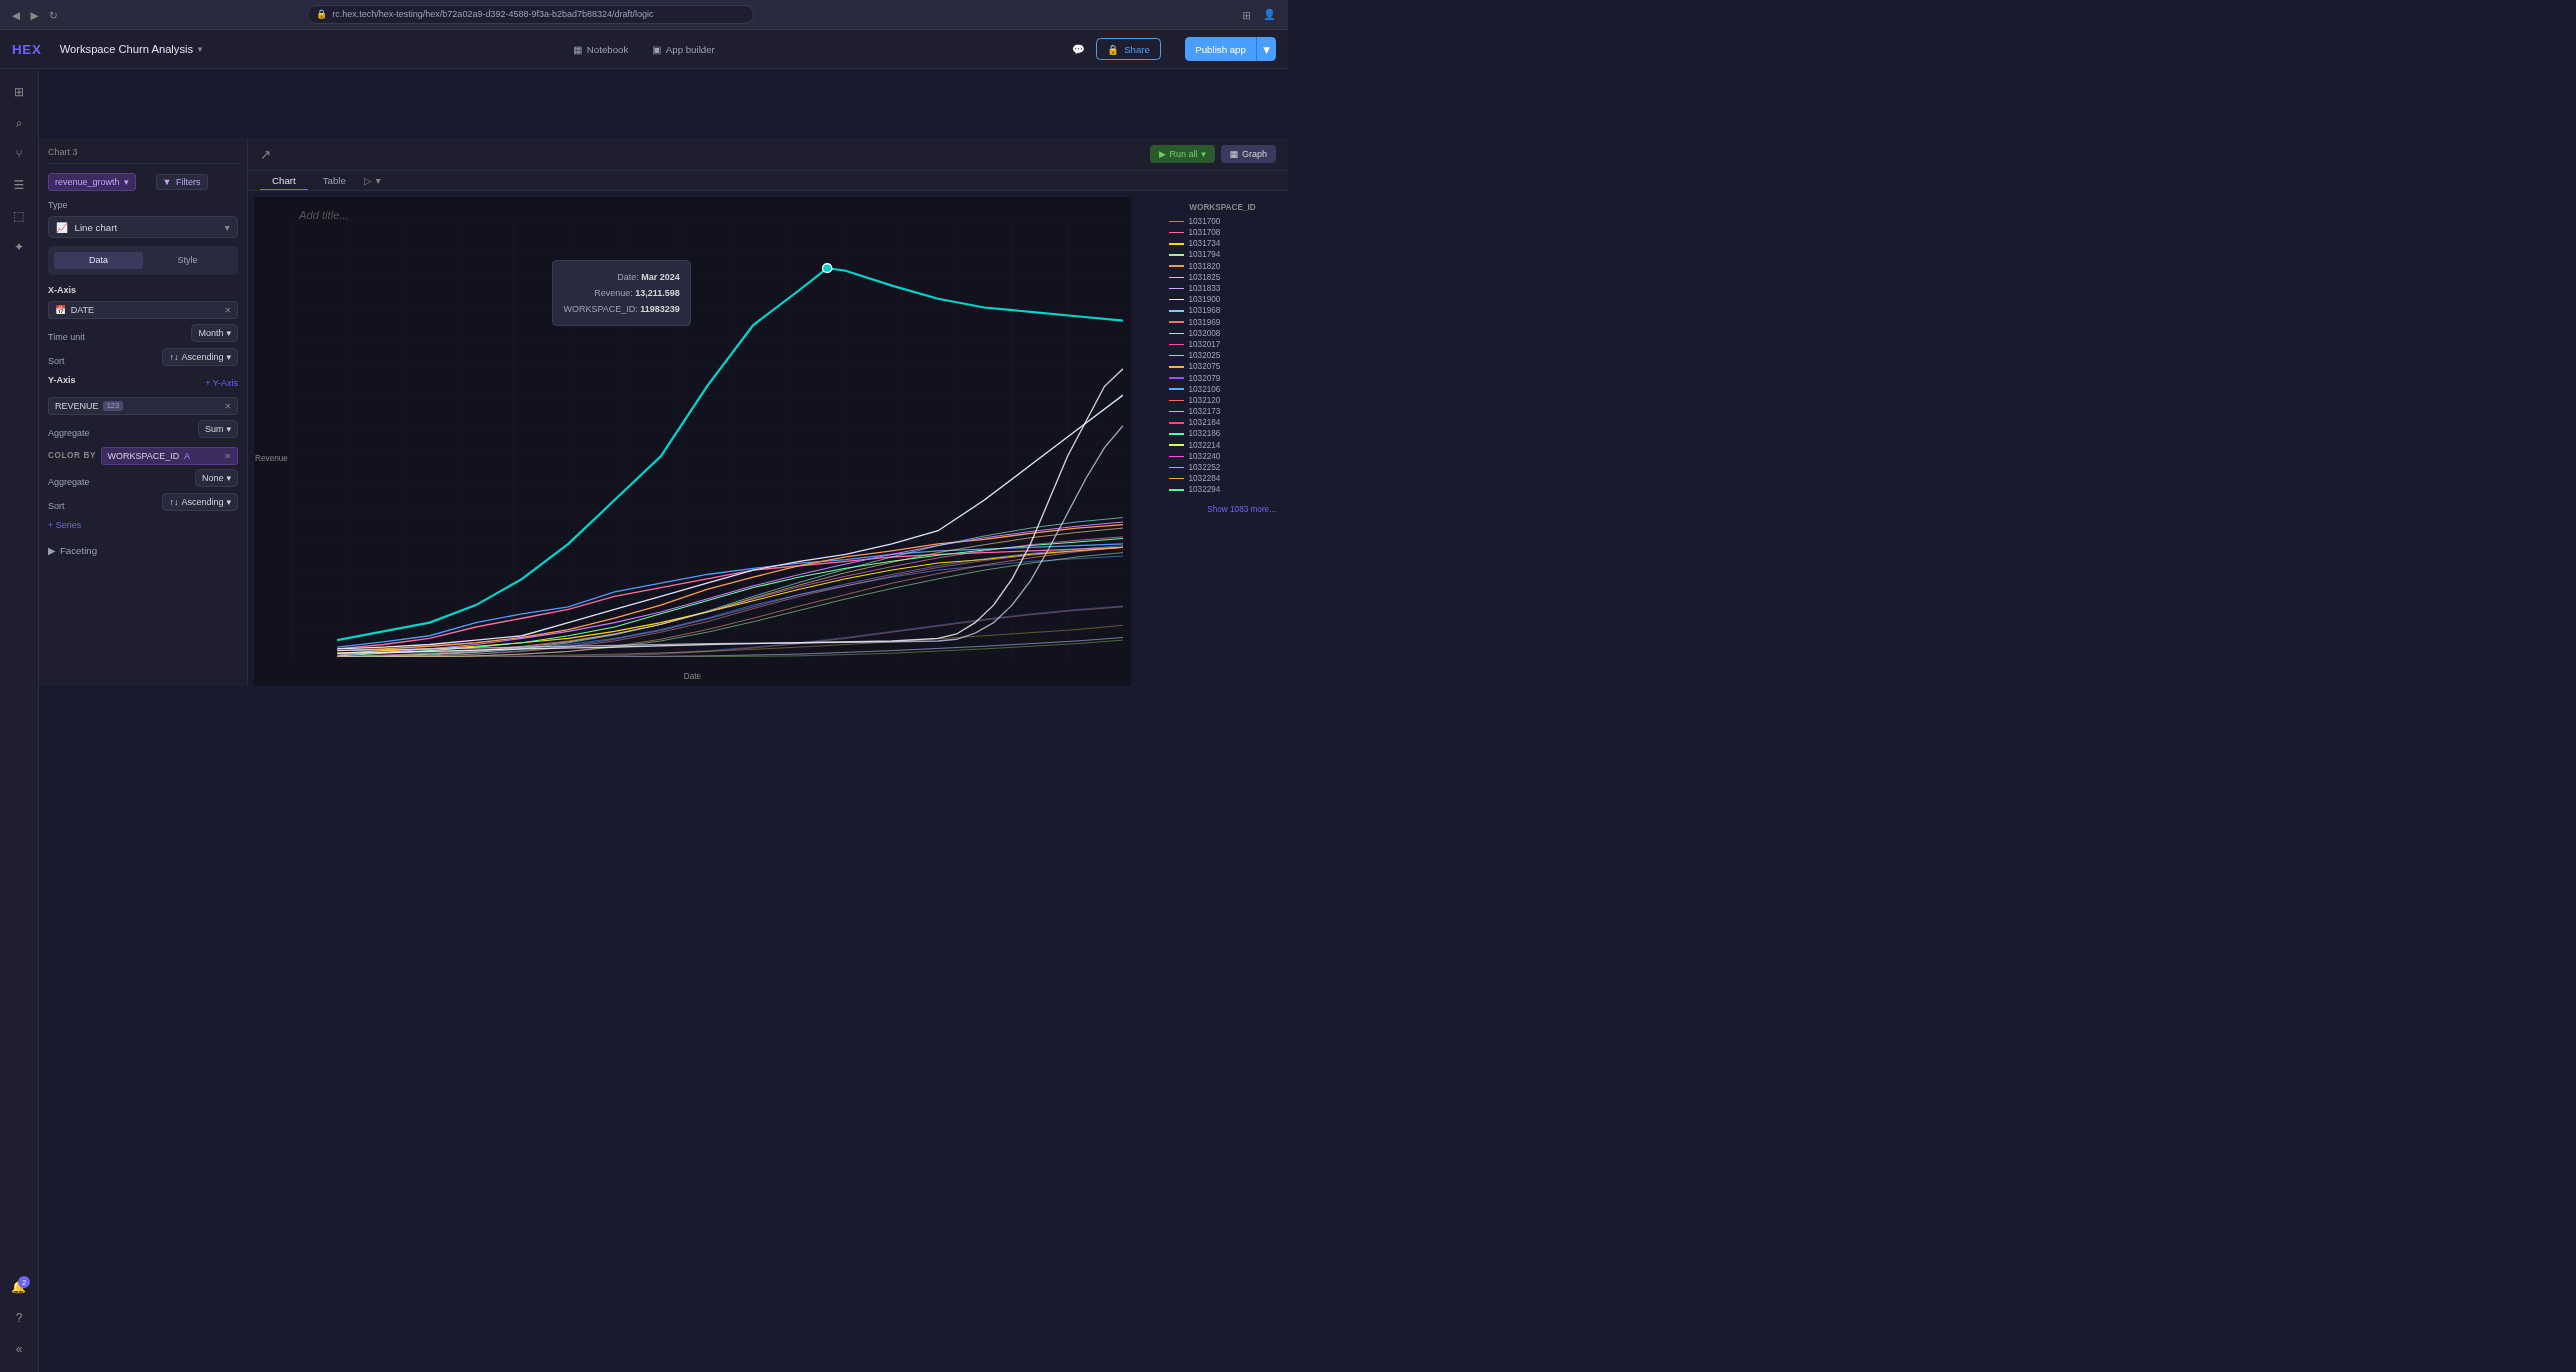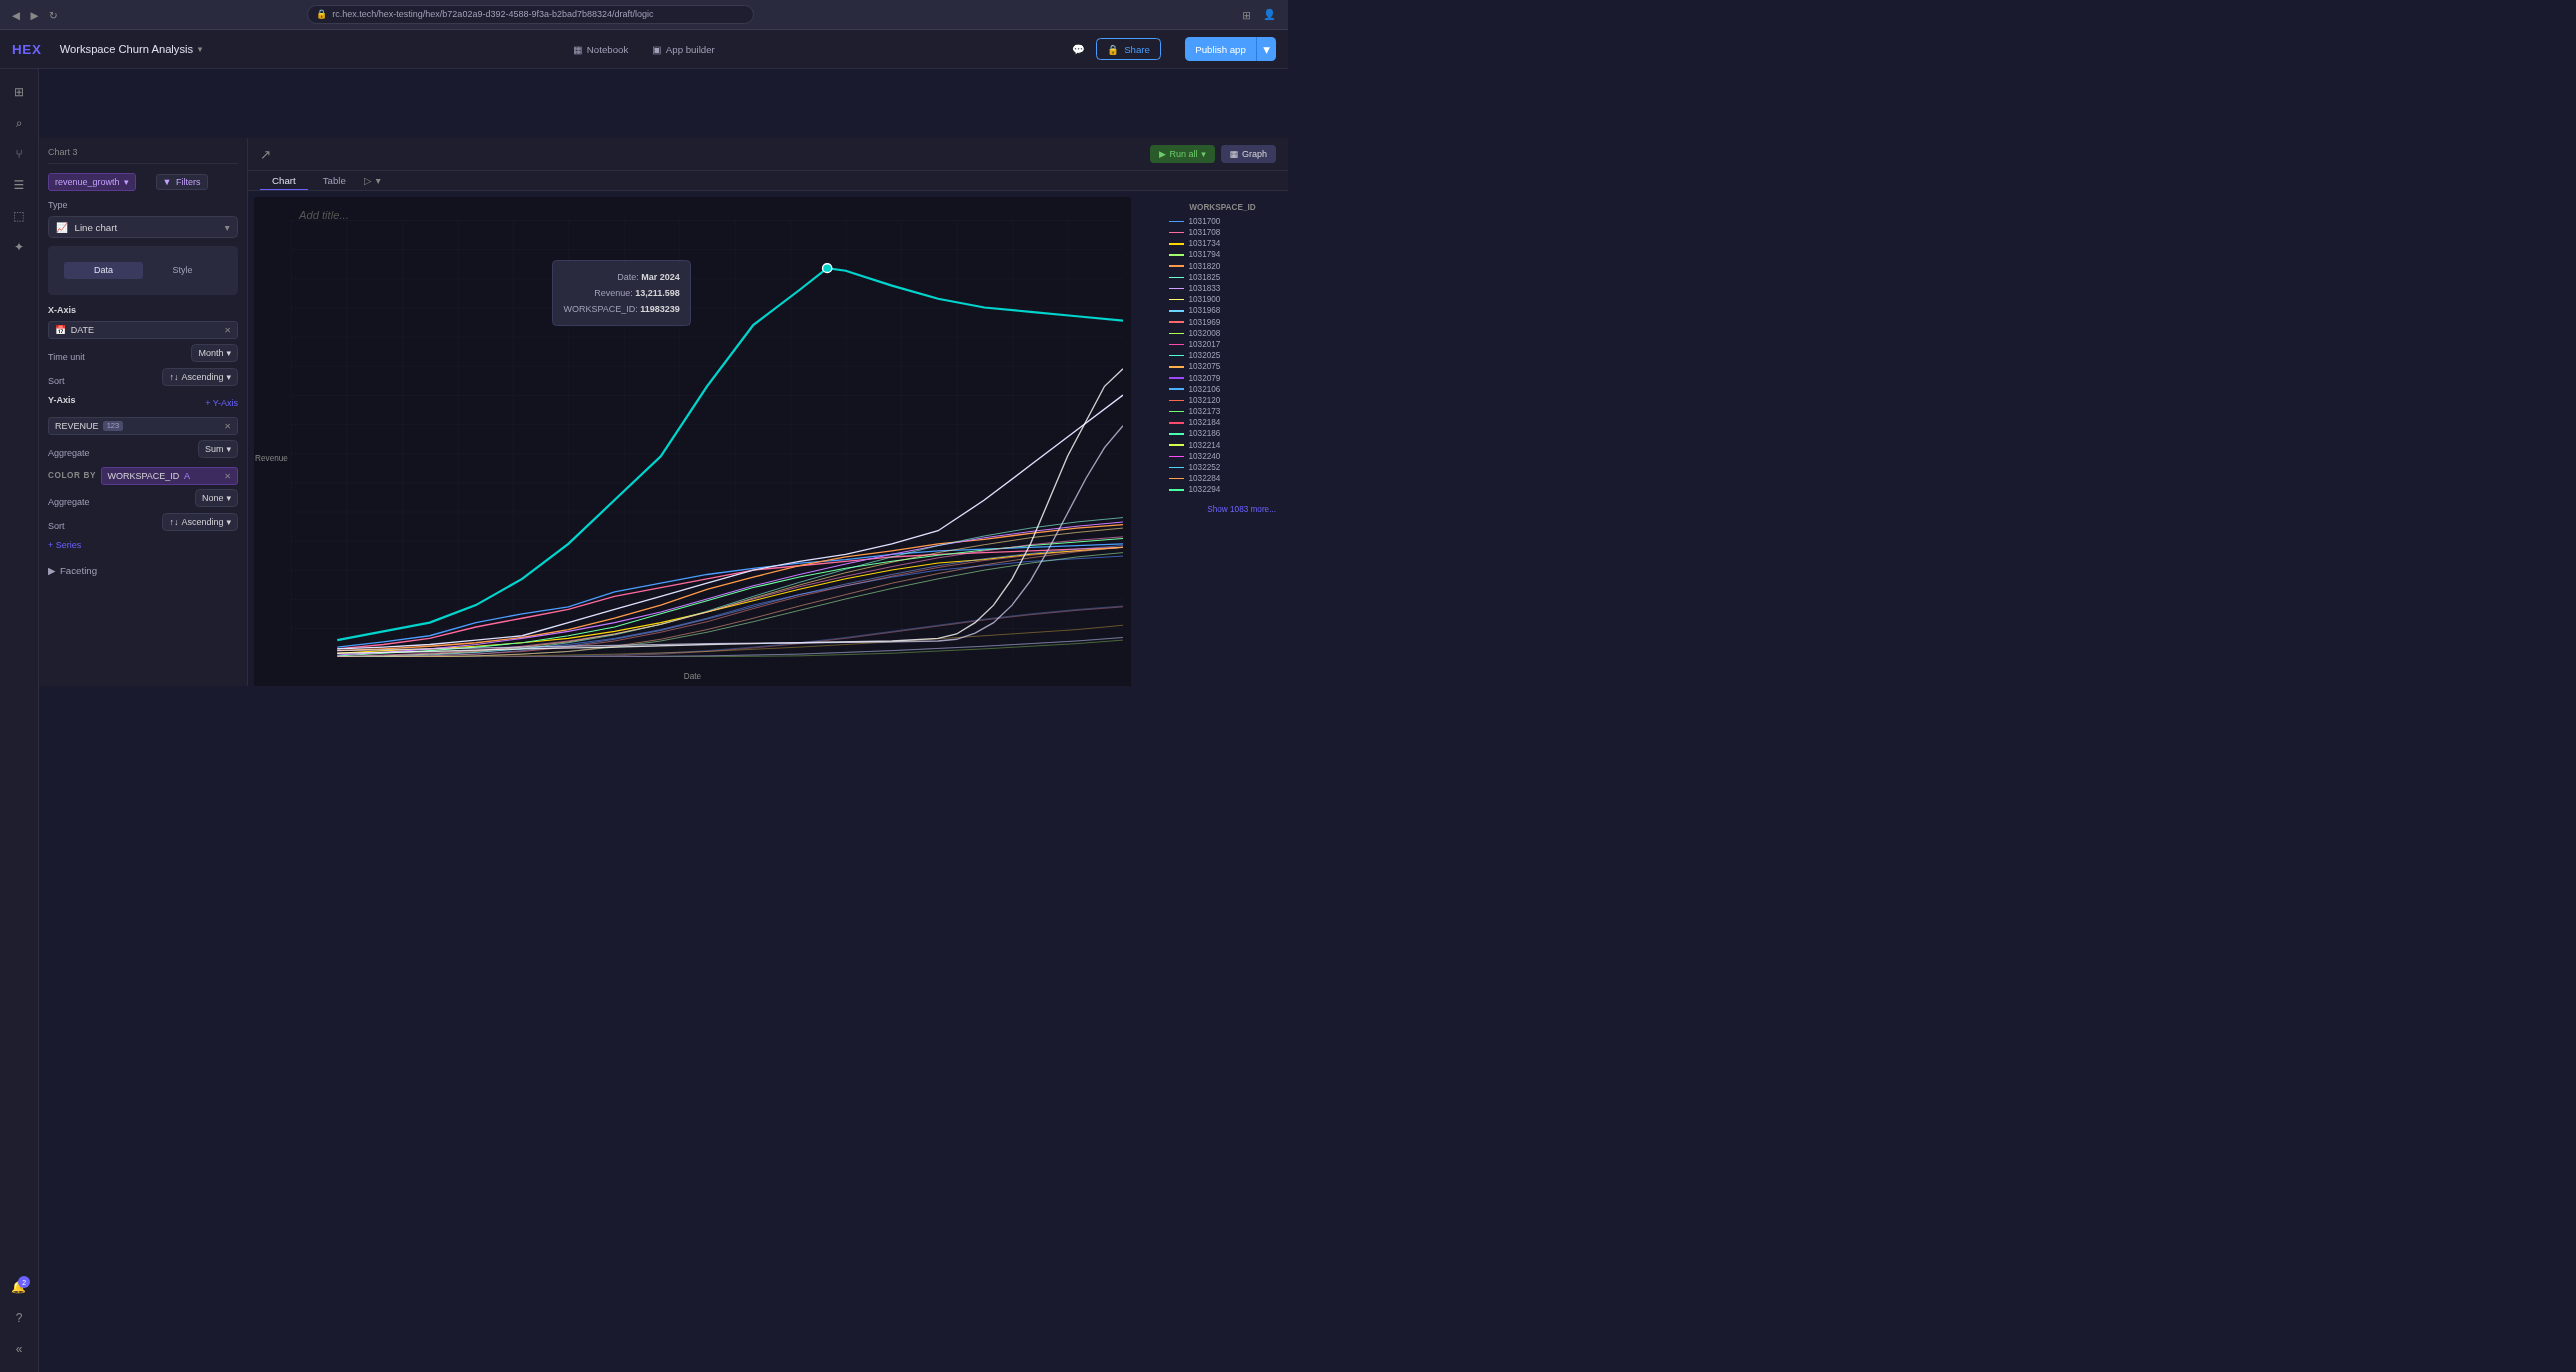--- a/index.html
+++ b/index.html
@@ -226,21 +226,21 @@
       cursor: pointer;
       display: flex;
       align-items: center;
       gap: 6px;
       margin-bottom: 7.5px;
     }
     .tab-group {
       display: flex;
       background: #2a2a3e;
       border-radius: 4.5px;
-      padding: 16px;
+      padding: 6px;
       margin-bottom: 10.4px;
     }
     .tab-btn {
       flex: 1;
       padding: 3.7px;
       border-radius: 3px;
       border: none;
       background: none;
       color: #a0a0b8;
       cursor: pointer;

